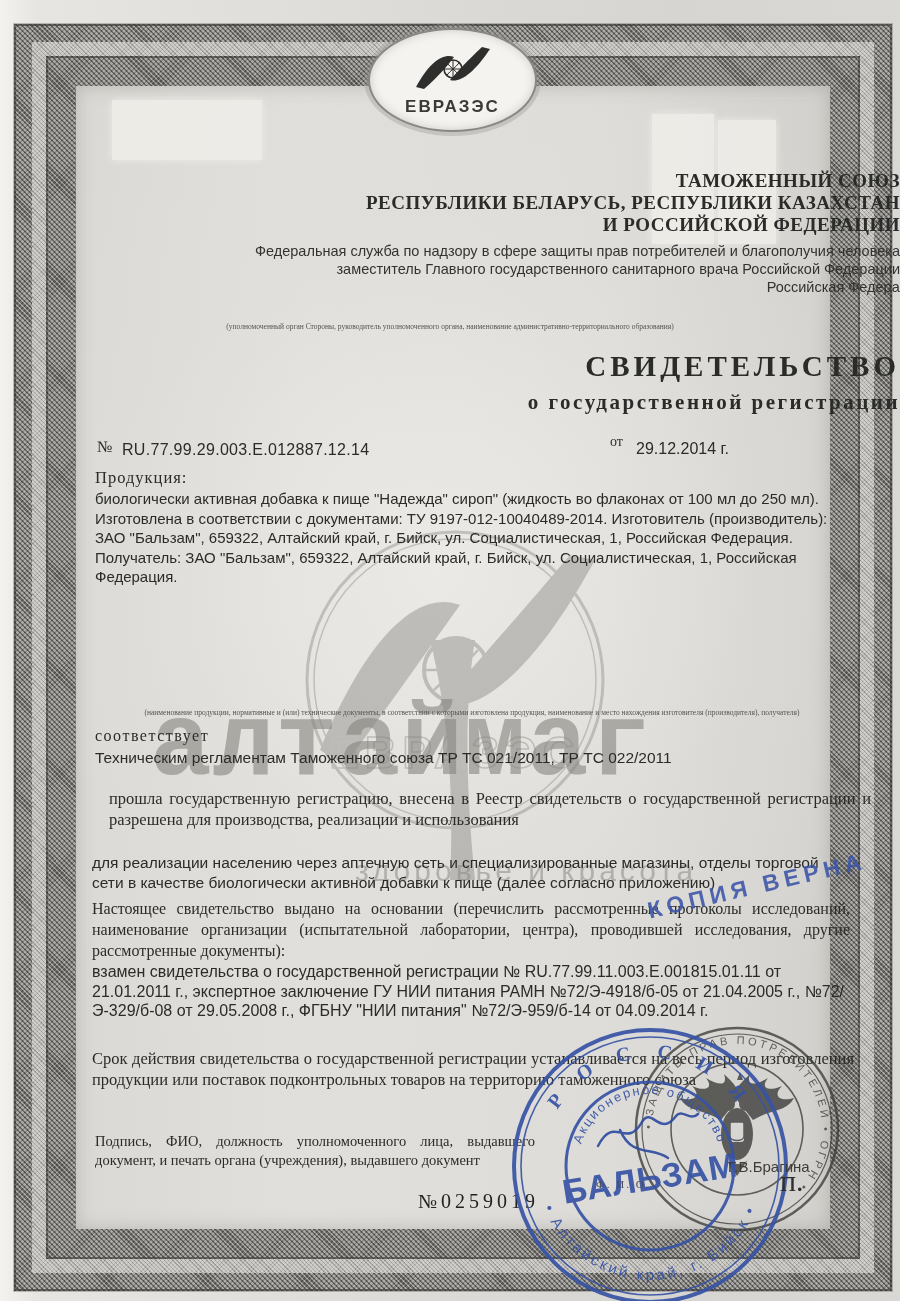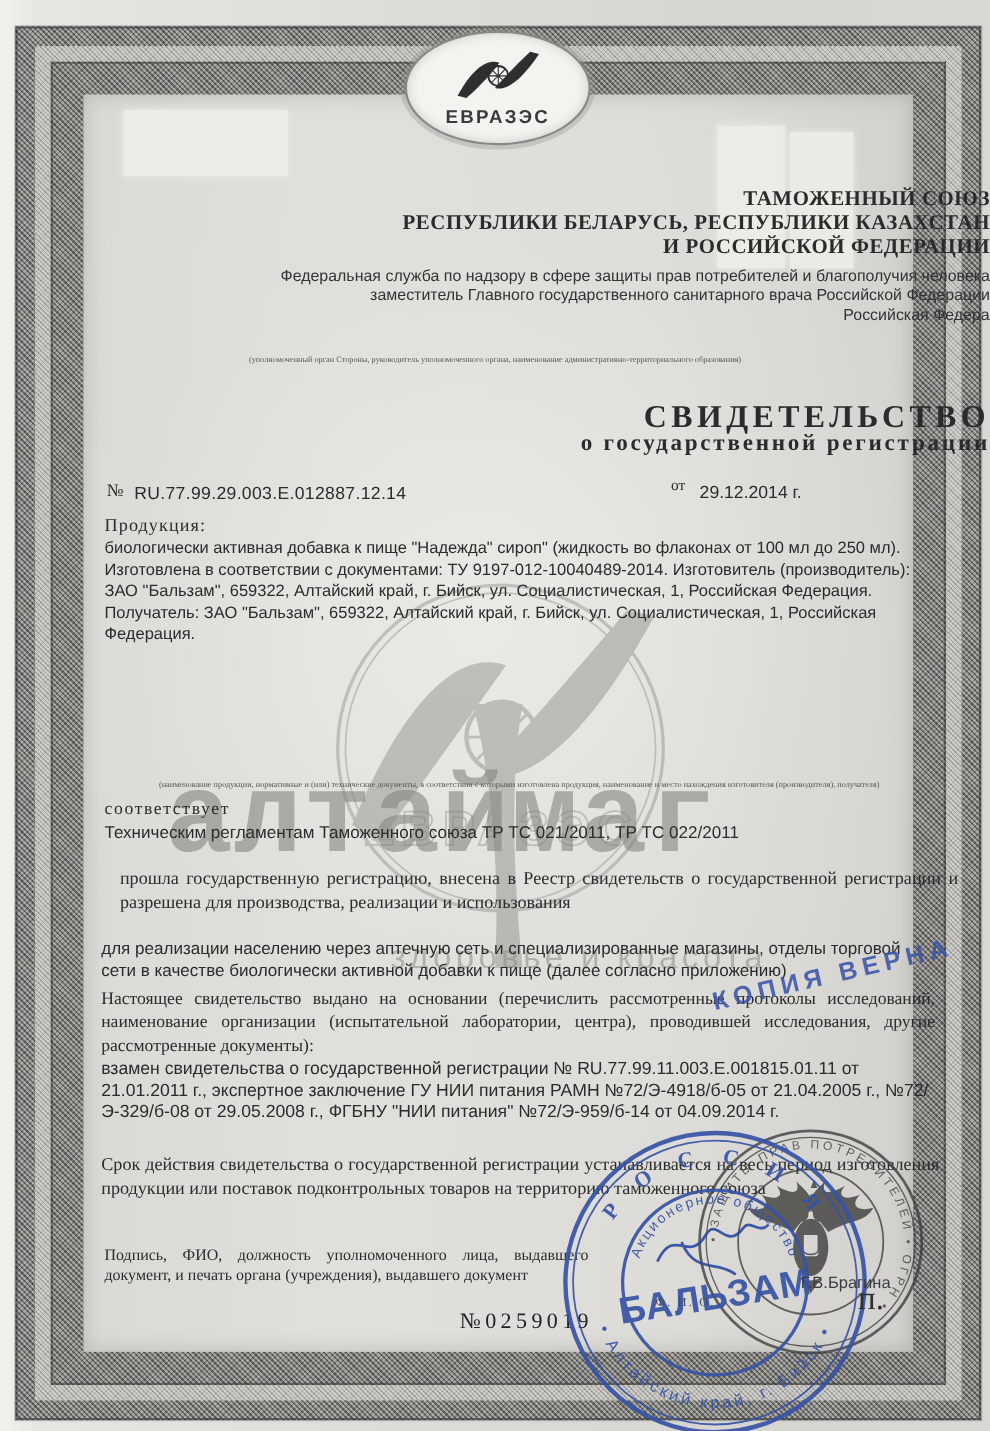--- a/index.html
+++ b/index.html
@@ -37,21 +37,21 @@
   .logo{left:368px;top:28px;width:165px;height:100px;background:#f4f3ef;border-radius:50%;
     border:2px solid #8a8886;box-shadow:0 0 0 4px rgba(150,148,144,.35), inset 0 0 10px rgba(150,148,144,.4);
     display:flex;flex-direction:column;align-items:center;justify-content:center;z-index:4;}
   .logo-text{font-family:"Liberation Sans","DejaVu Sans",sans-serif;font-weight:bold;font-size:17px;
     letter-spacing:2px;color:#3a3a38;margin-top:2px;}
   .hdr{left:0;width:900px;text-align:right;font-weight:bold;z-index:2;}
   .hdr1{top:170px;font-size:19px;line-height:22px;letter-spacing:.5px;}
   .agency{top:242px;font-family:"Liberation Sans","DejaVu Sans",sans-serif;font-weight:normal;
     font-size:14.5px;line-height:18px;color:#333331;}
   .note{left:95px;width:710px;text-align:center;font-size:7.5px;color:#55534f;z-index:2;}
-  .title-main{top:350px;font-size:29px;letter-spacing:4px;margin-top:13px;}
+  .title-main{top:350px;font-size:29px;letter-spacing:4px;}
   .title-sub{top:390px;font-size:21px;letter-spacing:2.5px;}
   .sans{font-family:"Liberation Sans","DejaVu Sans",sans-serif;}
   .body-text{z-index:2;}
   .just{text-align:justify;text-align-last:left;}
   
   .wm{z-index:1;pointer-events:none;}
   .wm-altaimag{left:150px;top:688px;width:740px;font-family:Liberation Mono, monospace;
     font-weight:bold;font-size:103px;letter-spacing:1px;color:#878580;opacity:.6;}
   .wm-slogan{left:355px;top:854px;font-family:"Liberation Sans","DejaVu Sans",sans-serif;
     font-size:30px;letter-spacing:4px;color:#8d8b87;opacity:.55;}

